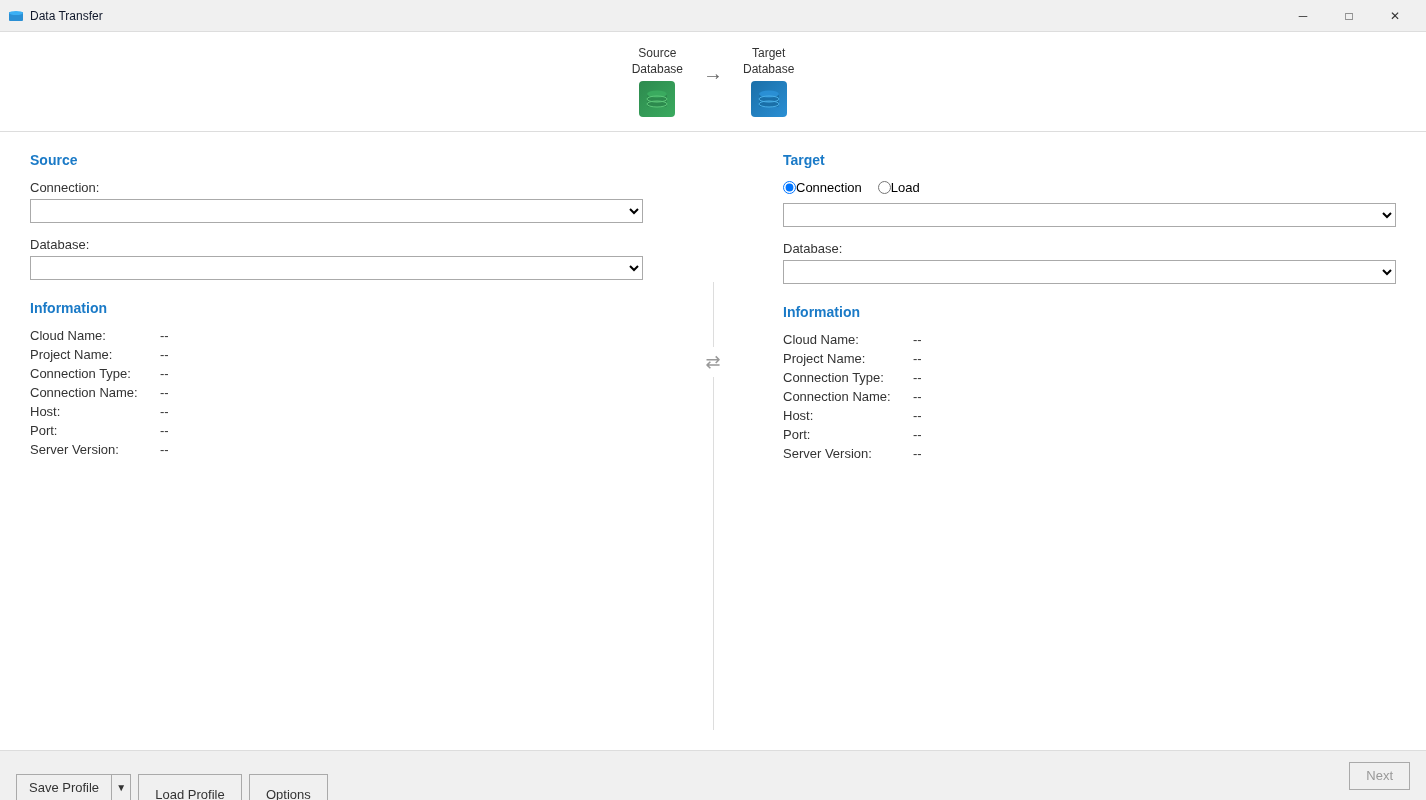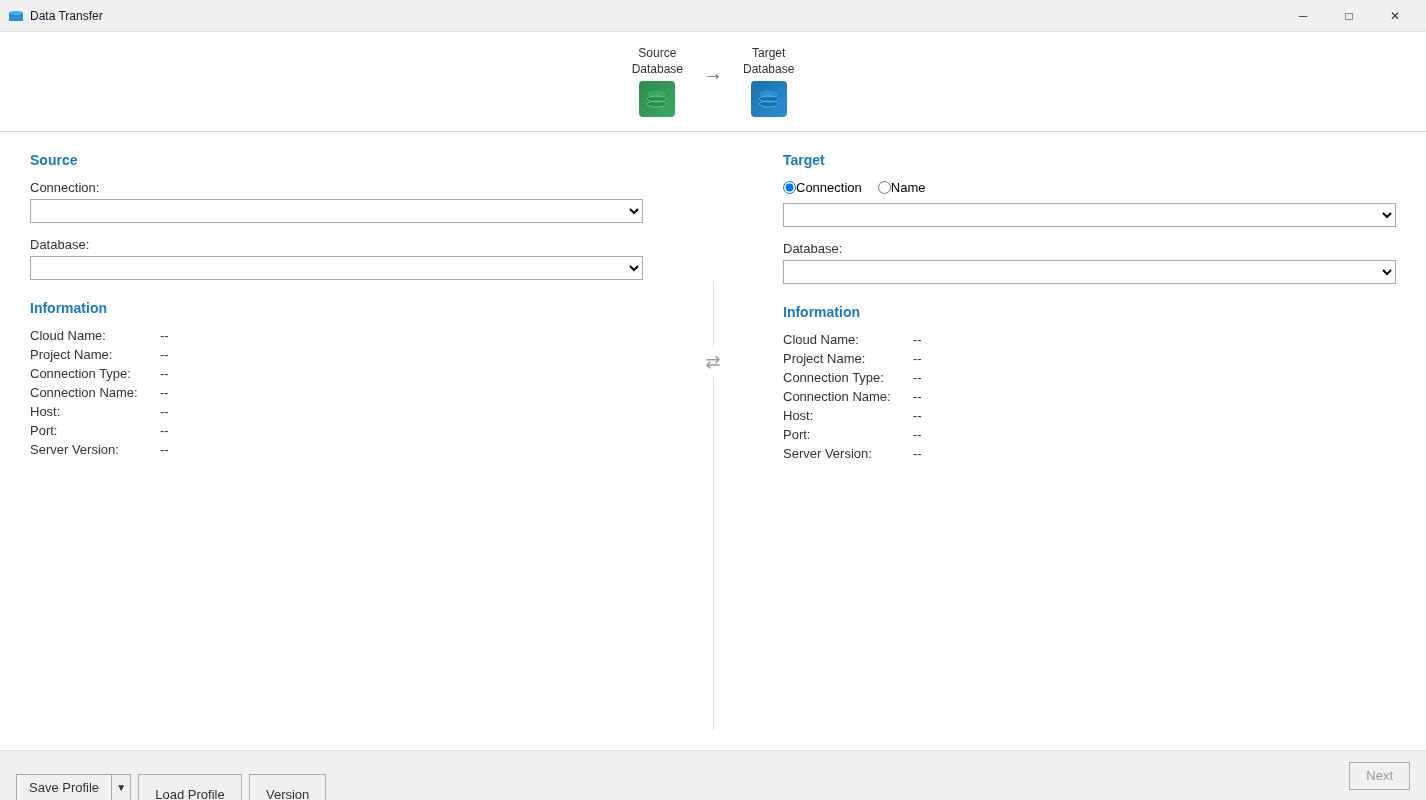--- a/index.html
+++ b/index.html
@@ -432,21 +432,21 @@
     <div class="right-panel">
       <div class="section-title">Target</div>
 
       <div class="radio-group">
         <div class="radio-item">
           <input type="radio" name="target-type" id="radio-connection" checked="" style="">
           <label for="radio-connection">Connection</label>
         </div>
         <div class="radio-item">
           <input type="radio" name="target-type" id="radio-file" style="">
-          <label for="radio-file">Name</label>
+          <label for="radio-file">Load</label>
         </div>
       </div>
 
       <div class="form-group">
         <select class="form-select">
           <option value=""></option>
         </select>
       </div>
 
       <div class="form-group">
@@ -495,18 +495,18 @@
   </div>
 </div>
 
 <div class="bottom-bar">
   <div class="bottom-left">
     <button class="btn-split-main">Save Profile</button>
     <button class="btn-split-arrow">▼</button>
     &nbsp;&nbsp;
     <button class="btn">Load Profile</button>
     &nbsp;&nbsp;
-    <button class="btn">Version</button>
+    <button class="btn">Options</button>
   </div>
   <div class="bottom-right">
     <button class="btn-next">Next</button>
   </div>
 </div>
 
 </body></html>

